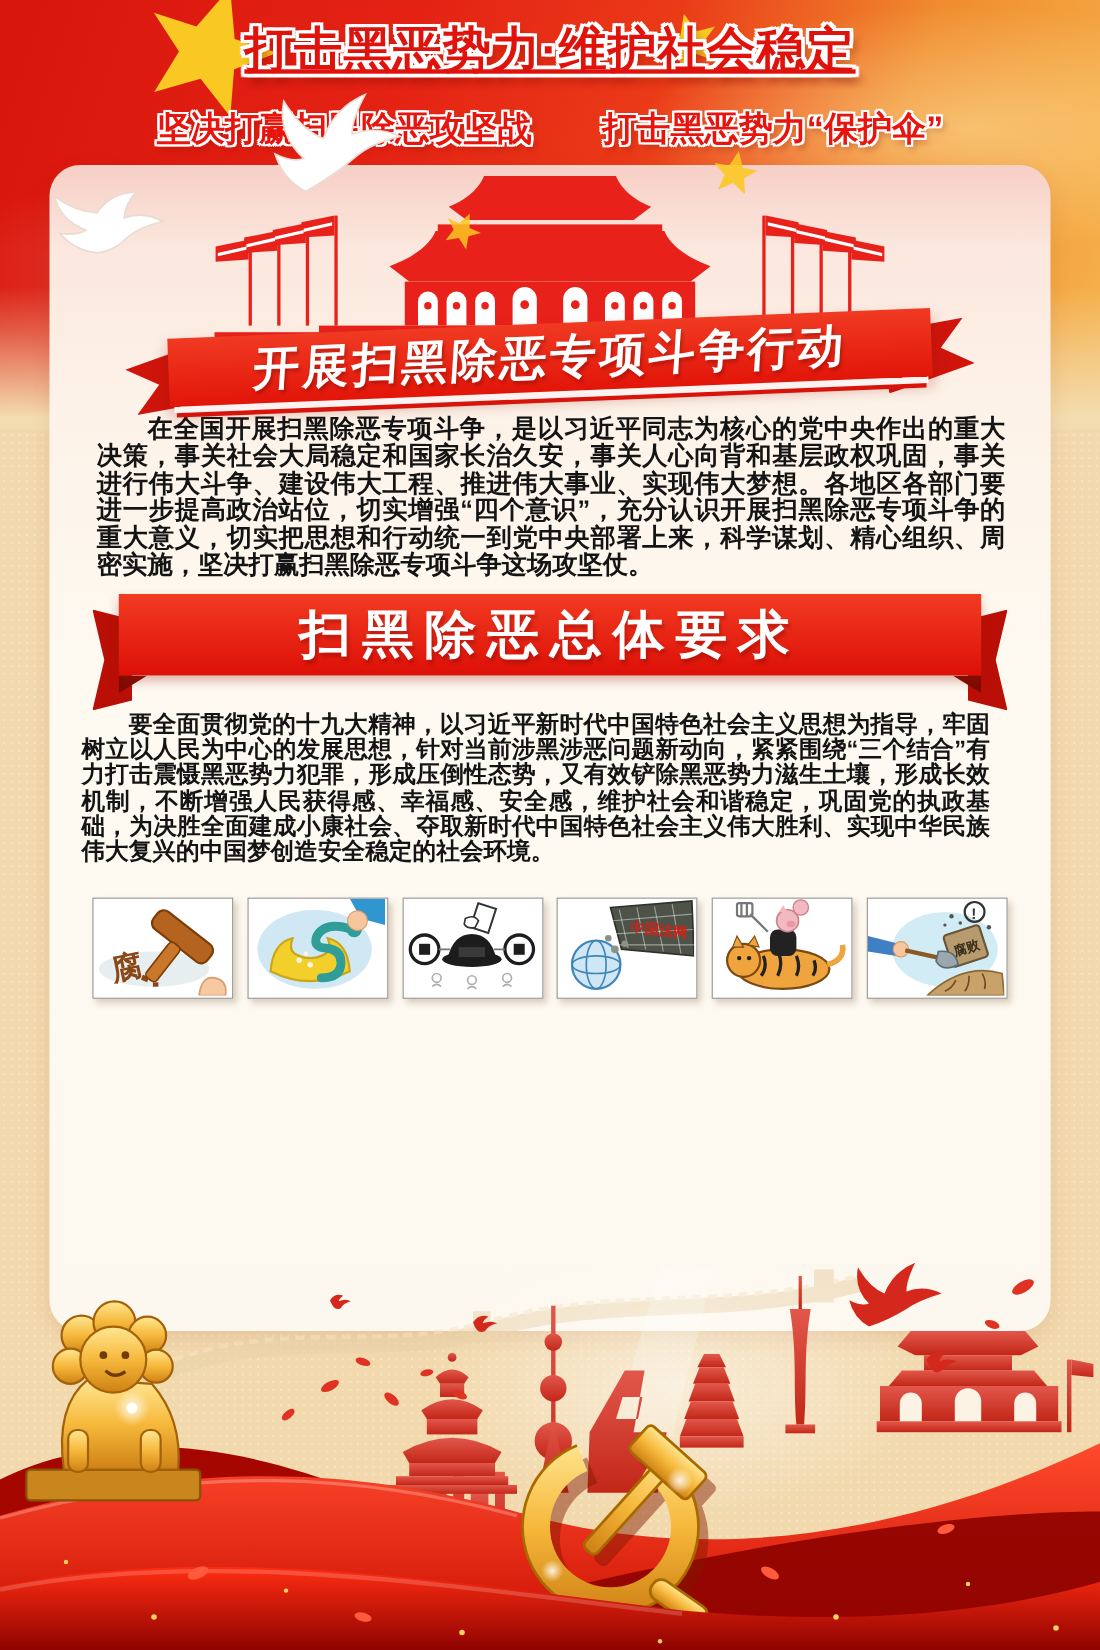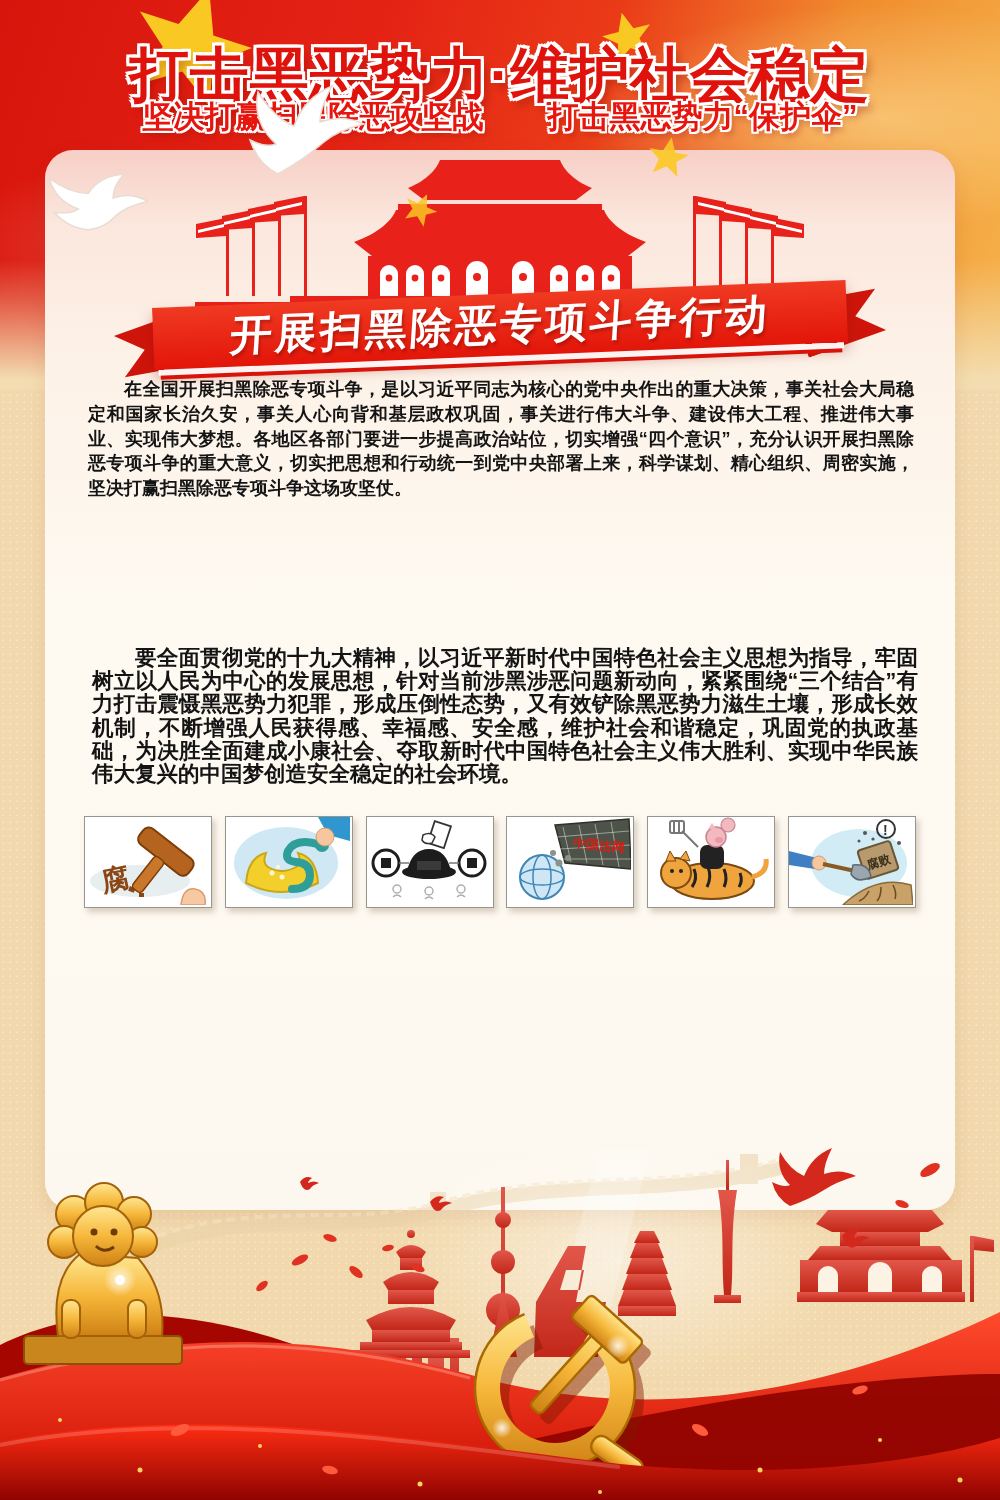--- a/index.html
+++ b/index.html
@@ -16,40 +16,40 @@
     background:linear-gradient(108deg,#d8150c 0%,#e42214 34%,#ea3a18 55%,#f08c2e 76%,#f6b54d 100%);
   }
   .header:after{content:"";position:absolute;left:0;bottom:0;width:100%;height:130px;
     background:linear-gradient(rgba(243,221,176,0),#f3ddb0 92%);}
   .header .sheen{position:absolute;left:0;top:0;width:100%;height:100%;
     background:
       radial-gradient(ellipse 340px 120px at 18% 62%, rgba(255,255,255,.18), rgba(255,255,255,0) 70%),
       radial-gradient(ellipse 420px 160px at 88% 30%, rgba(255,235,170,.5), rgba(255,235,170,0) 70%),
       radial-gradient(ellipse 300px 110px at 70% 75%, rgba(255,210,120,.35), rgba(255,210,120,0) 70%);}
   .main-title{
-    position:absolute;left:0;top:36px;width:1000px;text-align:center;z-index:6;
-    font-size:59px;font-weight:900;letter-spacing:1px;color:#e0120c;white-space:nowrap;
+    position:absolute;left:0;top:16px;width:1000px;text-align:center;z-index:6;
+    font-size:44px;font-weight:900;letter-spacing:1px;color:#e0120c;white-space:nowrap;
     text-shadow:-3px -3px 0 #fff,3px -3px 0 #fff,-3px 3px 0 #fff,3px 3px 0 #fff,
-      -3px 0 0 #fff,3px 0 0 #fff,0 -3px 0 #fff,0 3px 0 #fff,5px 7px 8px rgba(130,10,5,.45);}
+      -3px 0 0 #fff,3px 0 0 #fff,0 -3px 0 #fff,0 3px 0 #fff,5px 7px 8px rgba(130,10,5,.45);text-decoration:underline;}
   .sub-title{
     position:absolute;left:0;top:96px;width:1000px;text-align:center;z-index:6;
     font-size:31px;font-weight:900;color:#e8140e;white-space:nowrap;
     text-shadow:-2px -2px 0 #fff,2px -2px 0 #fff,-2px 2px 0 #fff,2px 2px 0 #fff,
       -2px 0 0 #fff,2px 0 0 #fff,0 -2px 0 #fff,0 2px 0 #fff,3px 5px 6px rgba(130,10,5,.4);}
   .sub-title .gap{display:inline-block;width:64px;}
   
   .panel{
     position:absolute;left:45px;top:150px;width:910px;height:1060px;border-radius:28px;z-index:2;
     background:linear-gradient(180deg,#f7cfc6 0%,#fbe7dd 7%,#fdf2e8 20%,#fefaf2 45%,#fdf8ef 100%);
     box-shadow:0 6px 18px rgba(150,60,30,.12);}
   
   .para{position:absolute;z-index:3;color:#141414;font-weight:600;text-align:justify;
     text-indent:2em;margin:0;}
-  .p1{left:88px;top:377px;width:826px;font-size:18px;line-height:24.8px;}
-  .p2{left:92px;top:647px;width:826px;font-size:21.5px;line-height:23.2px;}
+  .p1{left:88px;top:377px;width:826px;font-size:23px;line-height:24.8px;}
+  .p2{left:74px;top:647px;width:826px;font-size:21.5px;line-height:23.2px;}
   .p3{left:94px;top:1028px;width:818px;font-size:21.5px;line-height:28px;}
   
   .ribbon1{position:absolute;left:0;top:0;width:1000px;height:0;z-index:4;}
   .ribbon1 .tail{position:absolute;width:82px;height:56px;background:#cf150b;}
   .ribbon1 .tail-l{left:118px;top:318px;transform:rotate(-15deg);
     clip-path:polygon(100% 0,0 12%,32% 50%,0 88%,100% 100%);}
   .ribbon1 .tail-r{left:800px;top:292px;transform:rotate(-15deg) scaleX(-1);
     clip-path:polygon(100% 0,0 12%,32% 50%,0 88%,100% 100%);}
   .ribbon1 .band{position:absolute;left:153px;top:294px;width:694px;height:62px;
     background:linear-gradient(180deg,#f03a22,#e21509);transform:rotate(-2.3deg);
@@ -202,20 +202,29 @@
   <div class="ribbon1">
     <div class="tail tail-l"></div>
     <div class="tail tail-r"></div>
     <div class="band">
       <span>开展扫黑除恶专项斗争行动</span>
     </div>
   </div>
 
   <p class="para p1">在全国开展扫黑除恶专项斗争，是以习近平同志为核心的党中央作出的重大决策，事关社会大局稳定和国家长治久安，事关人心向背和基层政权巩固，事关进行伟大斗争、建设伟大工程、推进伟大事业、实现伟大梦想。各地区各部门要进一步提高政治站位，切实增强“四个意识”，充分认识开展扫黑除恶专项斗争的重大意义，切实把思想和行动统一到党中央部署上来，科学谋划、精心组织、周密实施，坚决打赢扫黑除恶专项斗争这场攻坚仗。</p>
 
+  <div class="ribbonS" style="top:538px">
+    <div class="tab tab-l"></div>
+    <div class="tab tab-r"></div>
+    <div class="fold fold-l"></div>
+    <div class="fold fold-r"></div>
+    <div class="band">
+      <span>扫黑除恶总体要求</span>
+    </div>
+  </div>
 
   <p class="para p2">要全面贯彻党的十九大精神，以习近平新时代中国特色社会主义思想为指导，牢固树立以人民为中心的发展思想，针对当前涉黑涉恶问题新动向，紧紧围绕“三个结合”有力打击震慑黑恶势力犯罪，形成压倒性态势，又有效铲除黑恶势力滋生土壤，形成长效机制，不断增强人民获得感、幸福感、安全感，维护社会和谐稳定，巩固党的执政基础，为决胜全面建成小康社会、夺取新时代中国特色社会主义伟大胜利、实现中华民族伟大复兴的中国梦创造安全稳定的社会环境。</p>
 
   <div class="cartoons">
 
     <div class="cartoon">
       <svg width="124" height="88" viewBox="0 0 124 88">
         <ellipse cx="55" cy="64" rx="50" ry="16" fill="#e7eef0"></ellipse>
         <text x="16" y="72" font-size="28" font-weight="bold" fill="#8a4614" transform="rotate(-12 30 62)">腐</text>
         <rect x="44" y="70" width="6" height="5" fill="#8a4614" transform="rotate(20 47 72)"></rect>

